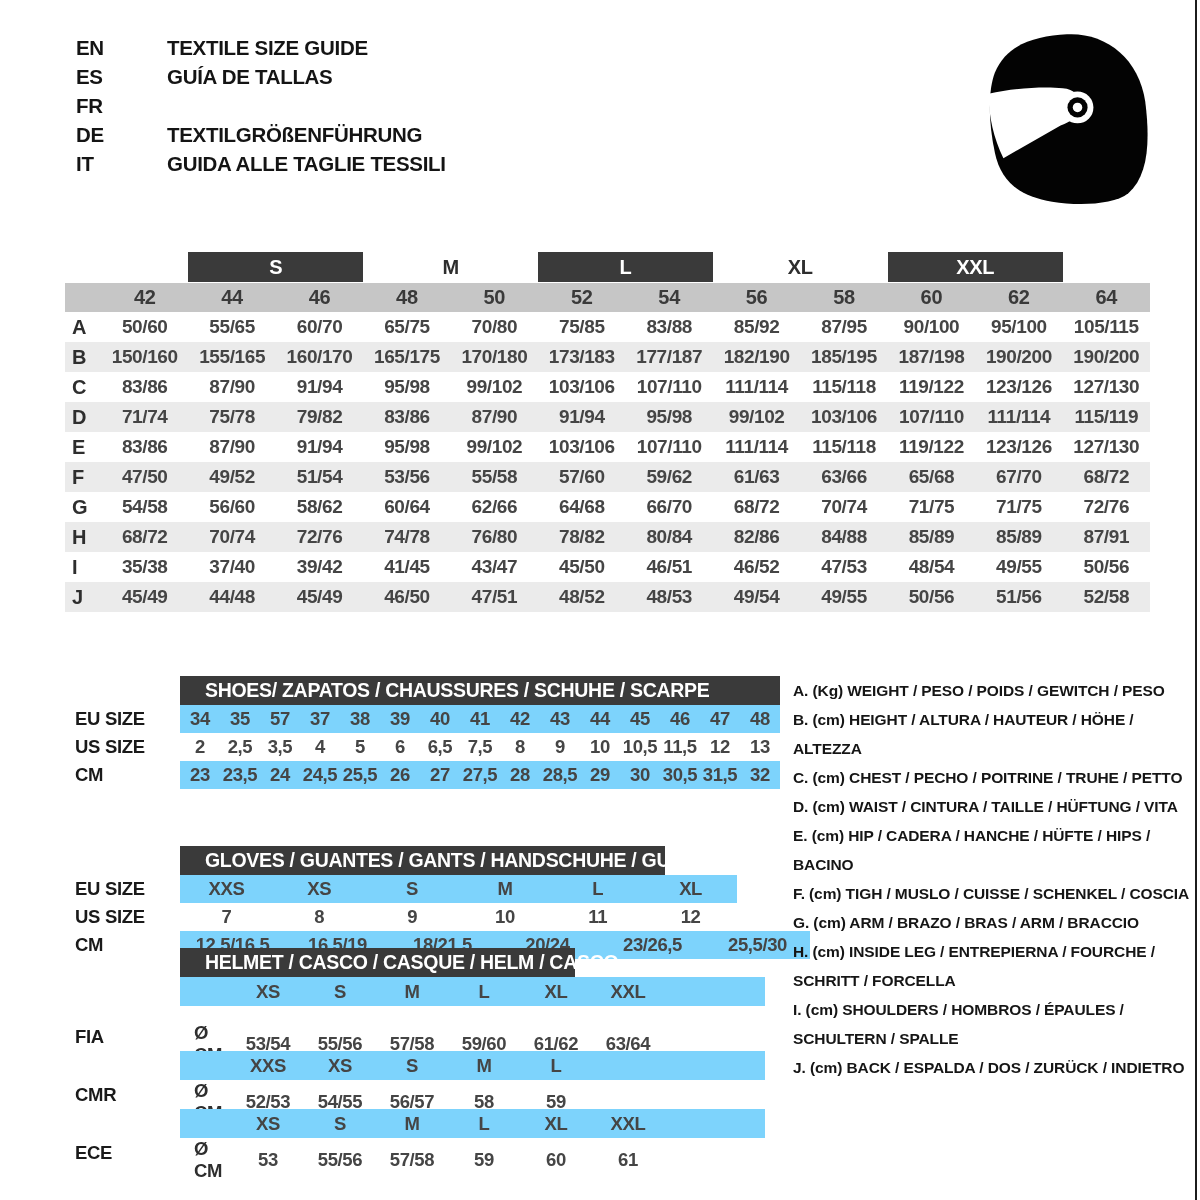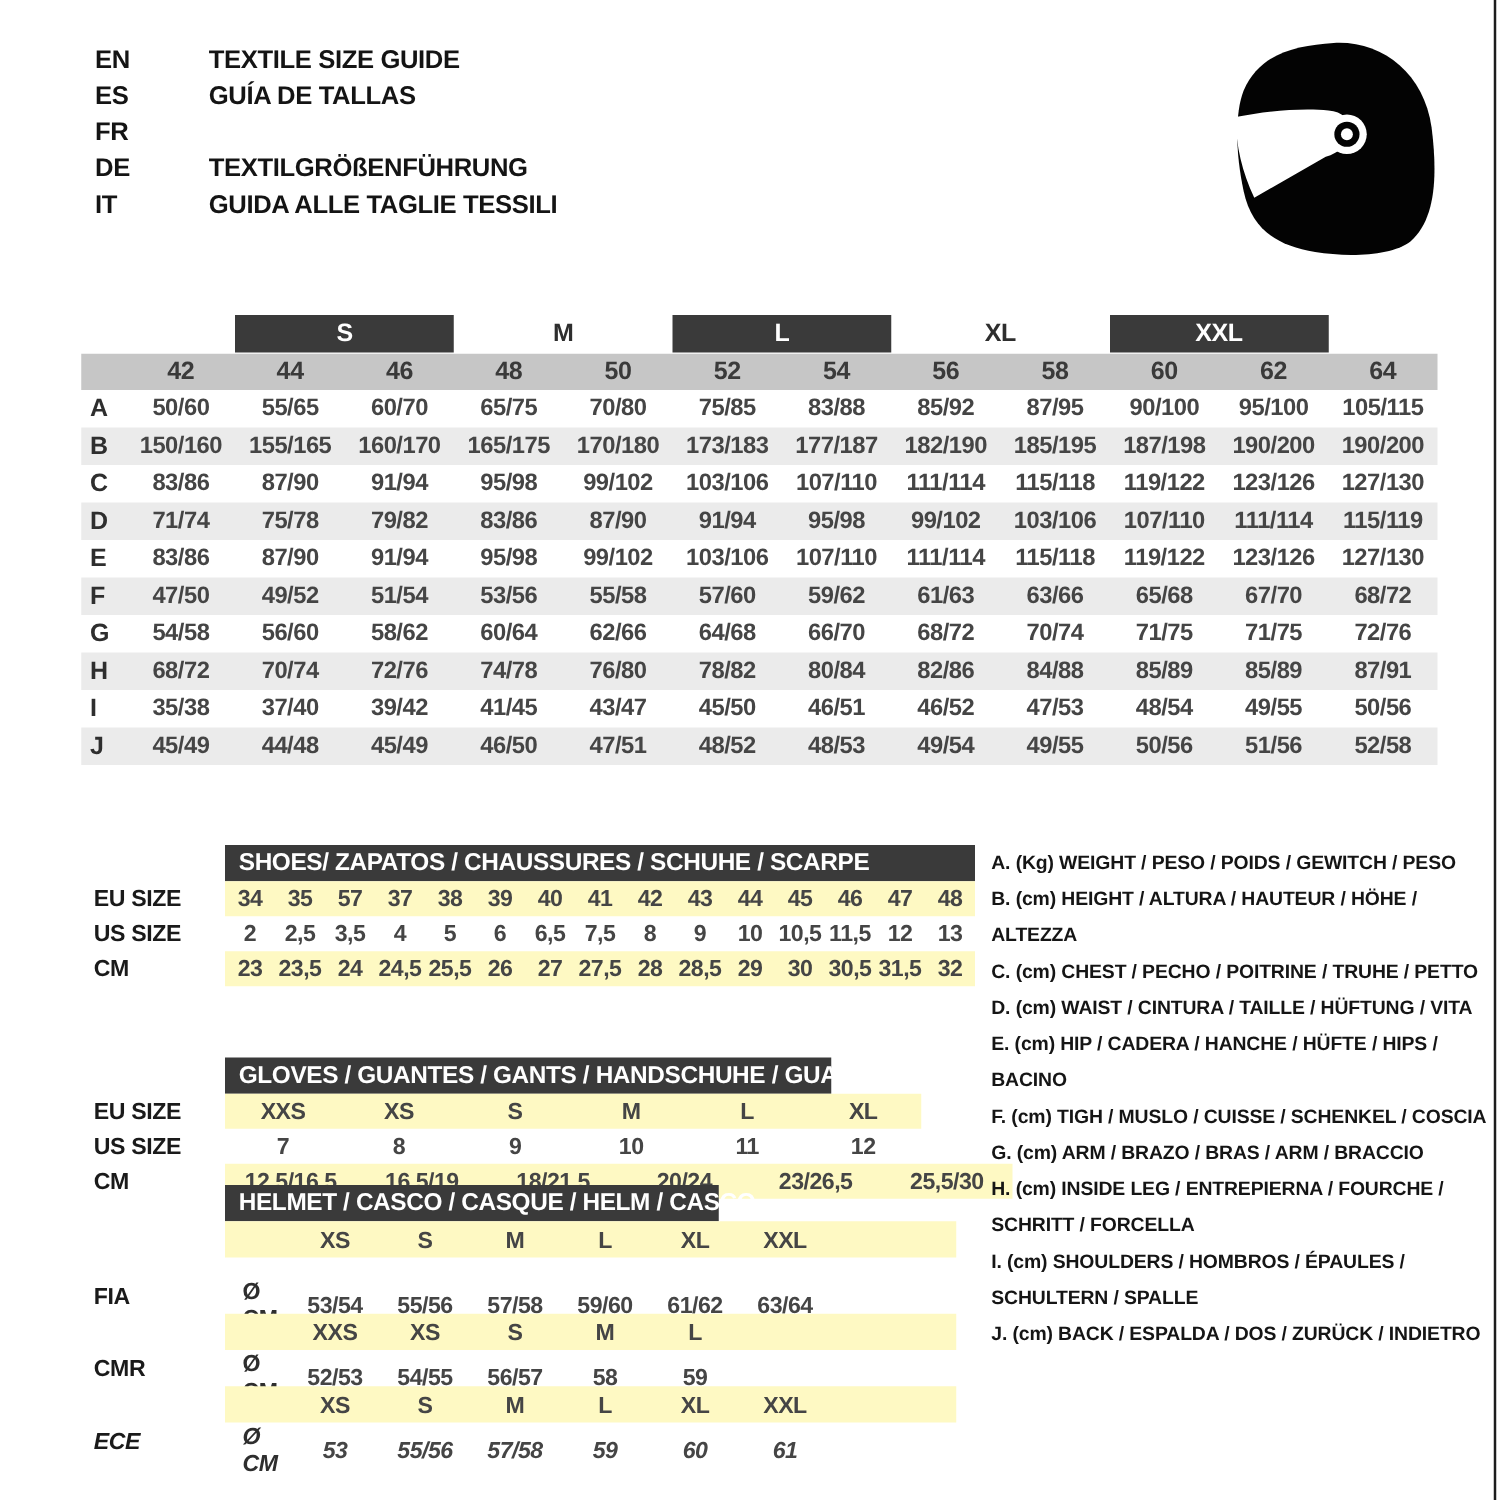--- a/index.html
+++ b/index.html
@@ -23,25 +23,25 @@
   .group-dark { background:#3a3a3a; color:#fff; }
   .group-plain { color:#2e2e2e; }
   .num-row { height:29px; background:#c6c6c6; margin-top:1px; }
   .num-cell { display:flex; align-items:center; justify-content:center; font-size:20px; color:#3a3a3a; letter-spacing:-0.3px; }
   .data-row { height:30px; }
   .data-row.alt { background:#ebebeb; }
   .letter-cell { display:flex; align-items:center; padding-left:7px; font-size:20px; color:#2e2e2e; }
   .val-cell { display:flex; align-items:center; justify-content:center; font-size:19px; color:#454545; letter-spacing:-0.4px; }
   
   .section { position:absolute; left:65px; }
-  .sec-bar { margin-left:115px; height:29px; background:#3a3a3a; color:#fff; display:flex; align-items:center; padding-left:11px; font-size:19.5px; letter-spacing:-0.3px; white-space:nowrap; }
+  .sec-bar { margin-left:115px; height:29px; background:#3a3a3a; color:#fff; display:flex; align-items:center; padding-left:25px; font-size:19.5px; letter-spacing:-0.3px; white-space:nowrap; }
   .sec-row { position:relative; }
   .row-label { position:absolute; left:10px; top:0; height:100%; display:flex; align-items:center; font-size:18.5px; color:#1a1a1a; letter-spacing:-0.3px; }
   .row-cells { margin-left:115px; height:100%; display:grid; }
-  .sec-row.stripe .row-cells { background:#fef9c3; }
+  .sec-row.stripe .row-cells { background:#7dd3fc; }
   .cell { display:flex; align-items:center; justify-content:center; font-size:18.5px; color:#454545; letter-spacing:-0.4px; }
   .unit-cell { justify-content:flex-start; padding-left:14px; color:#2e2e2e; }
   
   .legend { position:absolute; left:793px; top:676px; width:402px; }
   .legend-entry { font-size:15.5px; line-height:29px; color:#151515; letter-spacing:-0.1px; }
   
   .edge-line { position:absolute; right:3px; top:0; width:2px; height:1200px; background:#1c1c1c; }
 </style>
 </head>
 <body>
@@ -413,21 +413,21 @@
         <div class="row-cells" style="width: 585px; grid-template-columns: 52px repeat(6, 72px);">
           <div class="cell unit-cell"></div>
           <div class="cell">XS</div>
           <div class="cell">S</div>
           <div class="cell">M</div>
           <div class="cell">L</div>
           <div class="cell">XL</div>
           <div class="cell">XXL</div>
         </div>
       </div>
-      <div class="sec-row" style="height: 29px; font-style: italic;">
+      <div class="sec-row" style="height: 29px;">
         <div class="row-label">ECE</div>
         <div class="row-cells" style="width: 585px; grid-template-columns: 52px repeat(6, 72px);">
           <div class="cell unit-cell">Ø CM</div>
           <div class="cell">53</div>
           <div class="cell">55/56</div>
           <div class="cell">57/58</div>
           <div class="cell">59</div>
           <div class="cell">60</div>
           <div class="cell">61</div>
         </div>

